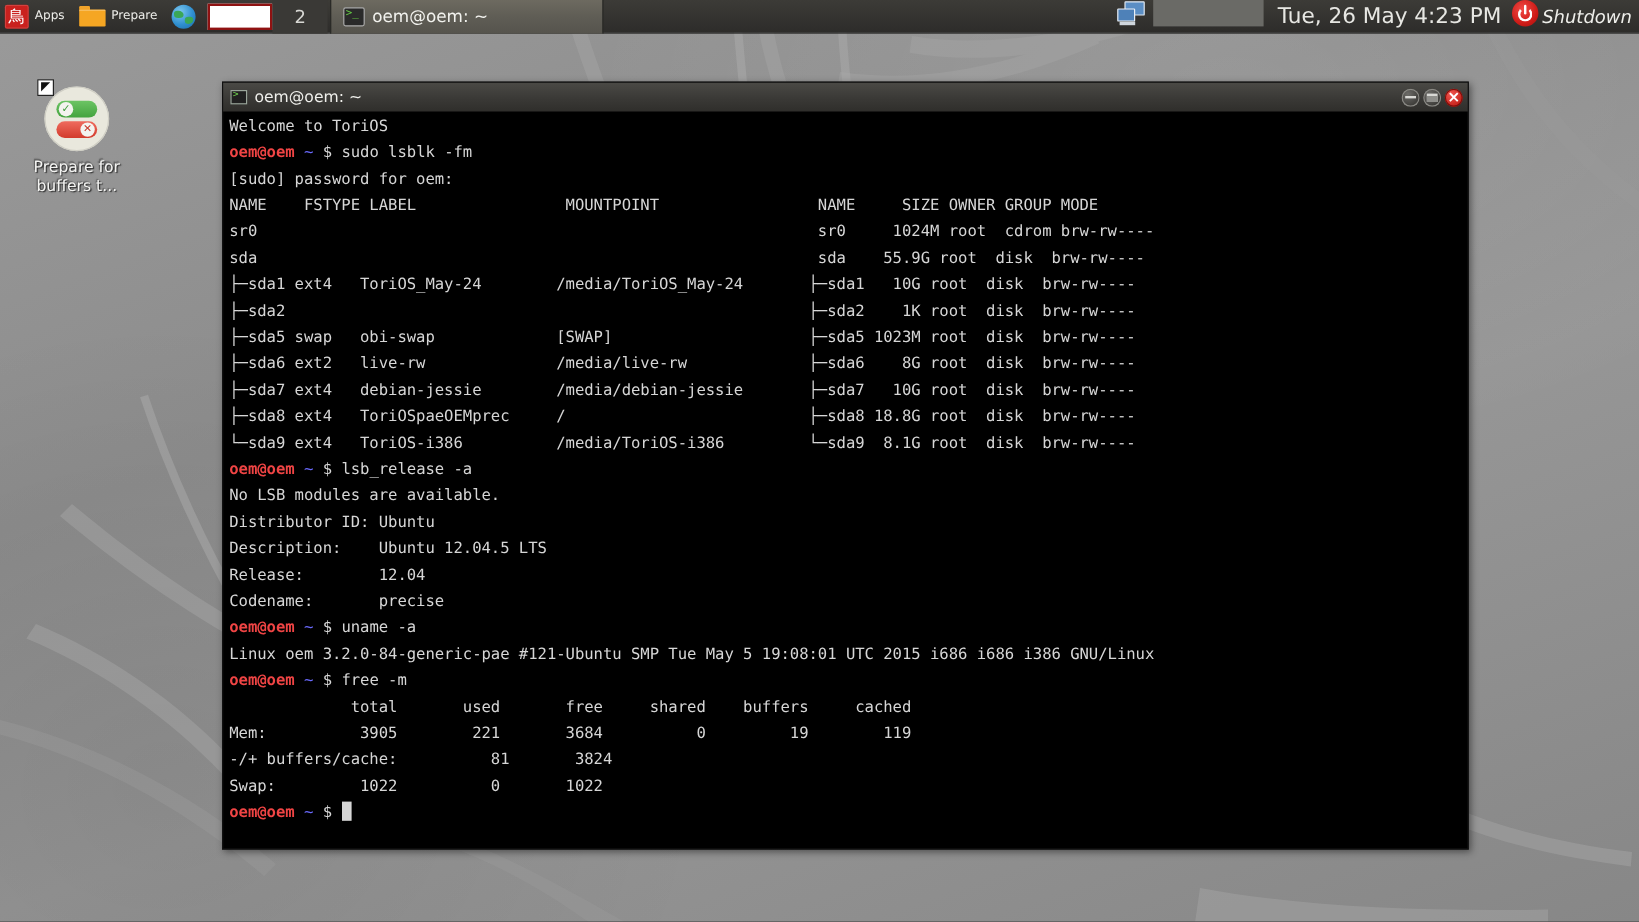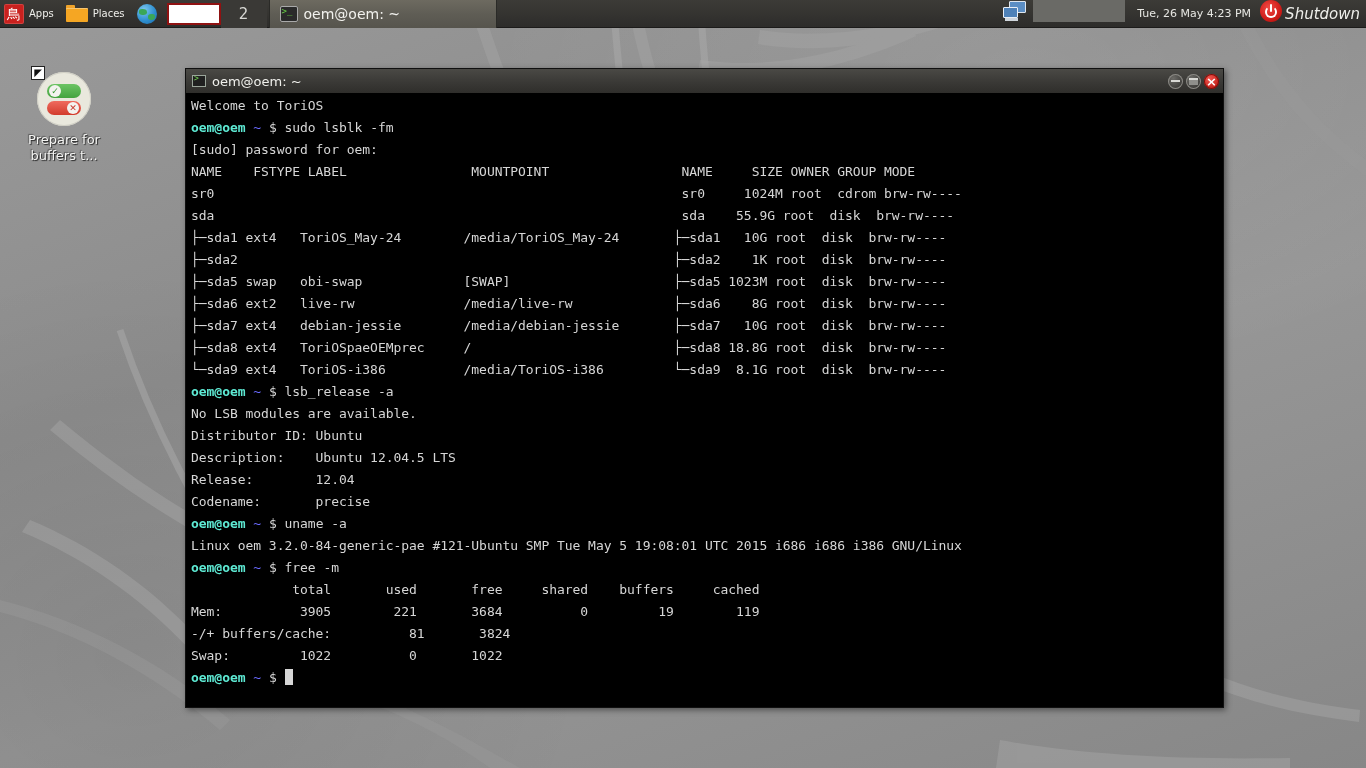--- a/index.html
+++ b/index.html
@@ -92,21 +92,21 @@
   .tray-icon { width: 26px; height: 22px; position: relative; margin: 0 4px 0 8px; flex: none; }
   .tray-icon .mon1 { position:absolute; left:6px; top:1px; width:17px; height:12px;
     background:#5b8ec4; border:1px solid #dfe6ee; border-radius:1px; }
   .tray-icon .mon2 { position:absolute; left:0px; top:7px; width:15px; height:11px;
     background:#4e81b8; border:1px solid #e8eef5; border-radius:1px; }
   .tray-icon .base { position:absolute; left:2px; top:18px; width:13px; height:3px;
     background:#cfd6dd; }
 
   .tray-blank { width: 92px; height: 22px; background: #6a6a66; margin-right: 6px; }
 
-  .clock { font-size: 11px; color: #e7e7e3; padding: 0 6px; line-height: 28px; white-space: nowrap; }
+  .clock { font-size: 18px; color: #e7e7e3; padding: 0 6px; line-height: 28px; white-space: nowrap; }
 
   .power-icon {
     width: 22px; height: 22px; border-radius: 50%;
     background: radial-gradient(circle at 40% 35%, #f14a45 0%, #cf1c18 60%, #a40f0c 100%);
     position: relative; flex: none; margin: 0 3px;
   }
   .power-icon::before {
     content: ""; position: absolute; left: 50%; top: 4px; transform: translateX(-50%);
     width: 2px; height: 8px; background: #fff; border-radius: 1px;
   }
@@ -193,21 +193,21 @@
   }
   pre#term-text {
     font-family: "DejaVu Sans Mono", monospace;
     font-size: 13px;
     line-height: 22px;
     color: #d6d6d6;
     white-space: pre;
     margin: 0;
     letter-spacing: -0.04px;
   }
-  pre#term-text .p-user { color: #5eead4; font-weight: bold; }
+  pre#term-text .p-user { color: #ef4444; font-weight: bold; }
   pre#term-text .p-path { color: #6a6aff; }
   pre#term-text .p-dollar { color: #d6d6d6; }
   .cursor {
     display: inline-block; width: 8.4px; height: 16px;
     background: #d6d6d6; vertical-align: -3px;
   }
 </style>
 </head>
 <body>
 
@@ -257,21 +257,21 @@
   <div class="panel-btn">
     <span class="apps-icon">鳥</span>
     <span class="lbl">Apps</span>
   </div>
 
   <div class="panel-btn">
     <span class="folder-icon">
       <span class="tab"></span>
         <span class="body"></span>
     </span>
-    <span class="lbl">Places</span>
+    <span class="lbl">Prepare</span>
   </div>
 
   <div class="panel-btn">
     <span class="globe-icon"></span>
   </div>
 
   <div class="pager">
     <div class="page"></div>
     <div class="pagenum">2</div>
   </div>

